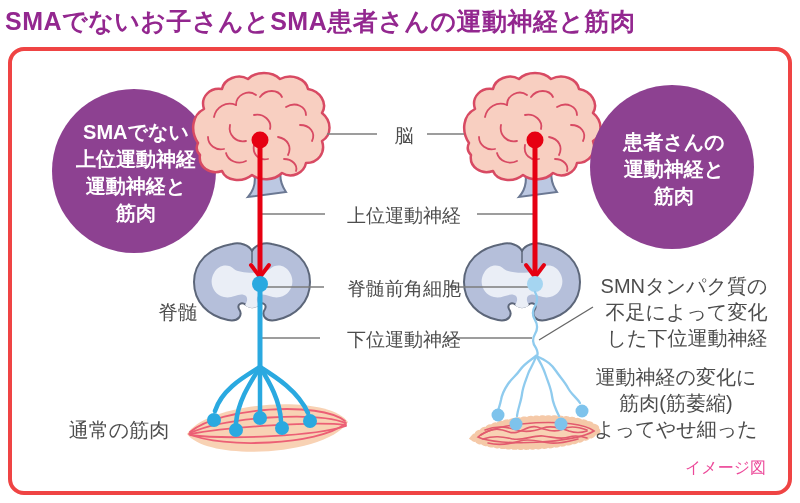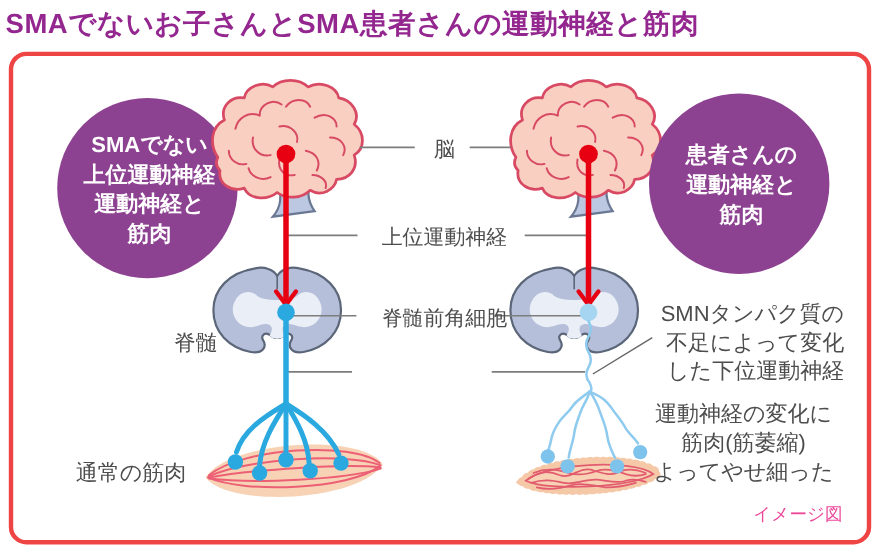--- a/index.html
+++ b/index.html
@@ -156,20 +156,21 @@
   </div>
   <div class="overlay circle-label" style="left:662px; top:118px;">
     <div>患者さんの</div>
     <div>運動神経と</div>
     <div>筋肉</div>
   </div>
 
   <div class="overlay center-label" style="left:392px; top:85px;">脳</div>
   <div class="overlay center-label" style="left:392px; top:238px;">脊髄前角細胞</div>
   <div class="overlay center-label" style="left:392px; top:165px;">上位運動神経</div>
+  <div class="overlay center-label" style="left:392px; top:289px;">下位運動神経</div>
   <div class="overlay side-label" style="left:166px; top:261px;text-align:center;">脊髄</div>
   <div class="overlay side-label" style="left:107px; top:379px;">通常の筋肉</div>
 
   <div class="overlay annotation" style="left:672px; top:261px;text-align:right;">
     <div>SMNタンパク質の</div>
     <div>不足によって変化</div>
     <div>した下位運動神経</div>
   </div>
   <div class="overlay annotation" style="left:664px; top:352px;">
     <div>運動神経の変化に</div>

